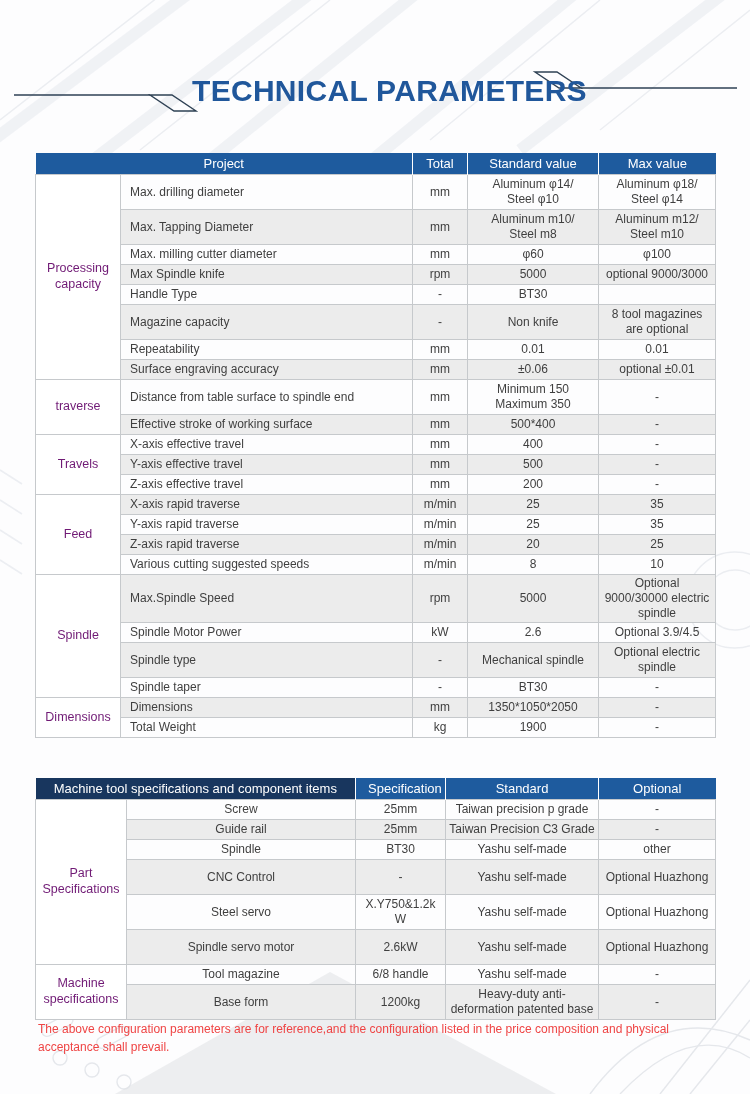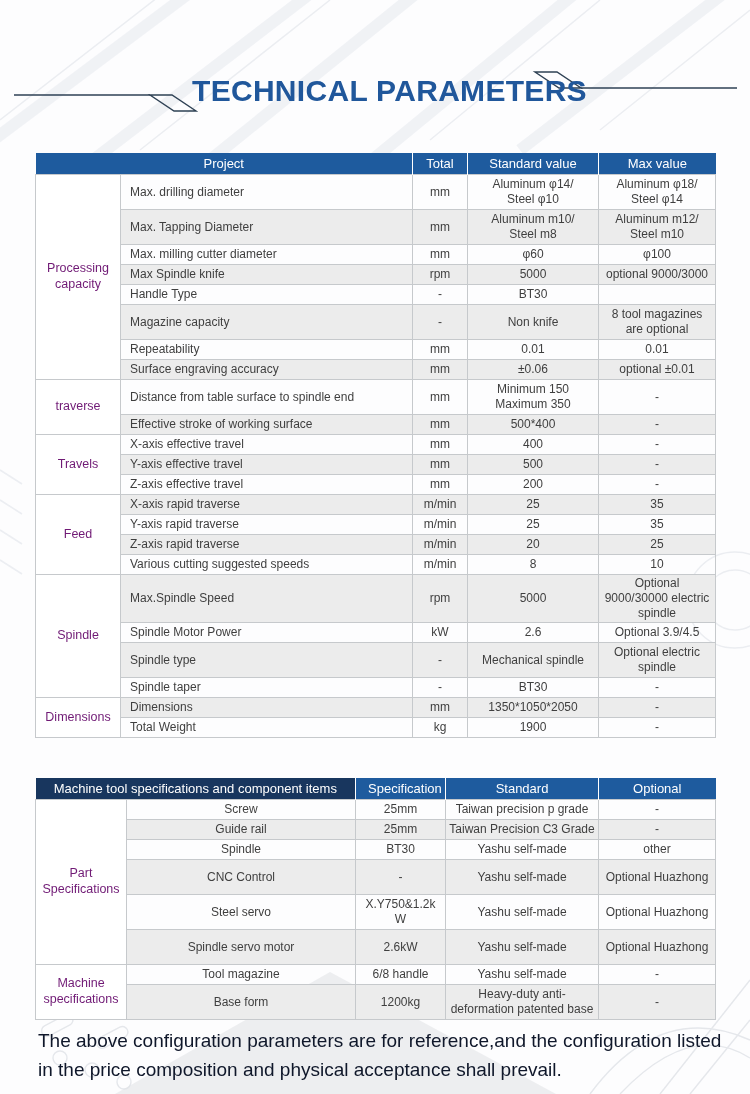--- a/index.html
+++ b/index.html
@@ -40,21 +40,21 @@
   }
   .spec-table tr { height:20px; }
   .spec-table tr.tall { height:35px; }
   .spec-table tr.stripe td { background:#ececec; }
   .spec-table td.cat { background:#ffffff !important; font-size:12.5px; color:#701a75; }
   .spec-table.t1 td.item { text-align:left; padding-left:9px; }
 
   
   .footnote {
     position:absolute; left:38px; top:1008px; width:688px;
-    font-size:19px; line-height:1.5; color:#0f172a;
+    font-size:12px; line-height:1.5; color:#ef4444;
   }
 </style>
 </head>
 <body>
 
 <div class="page">
 
   <svg class="bg-decor" width="750" height="1094" viewBox="0 0 750 1094">
     <g stroke="#eef0f4" stroke-width="12" fill="none" opacity="0.8">
       <line x1="-20" y1="150" x2="260" y2="-60"></line>

